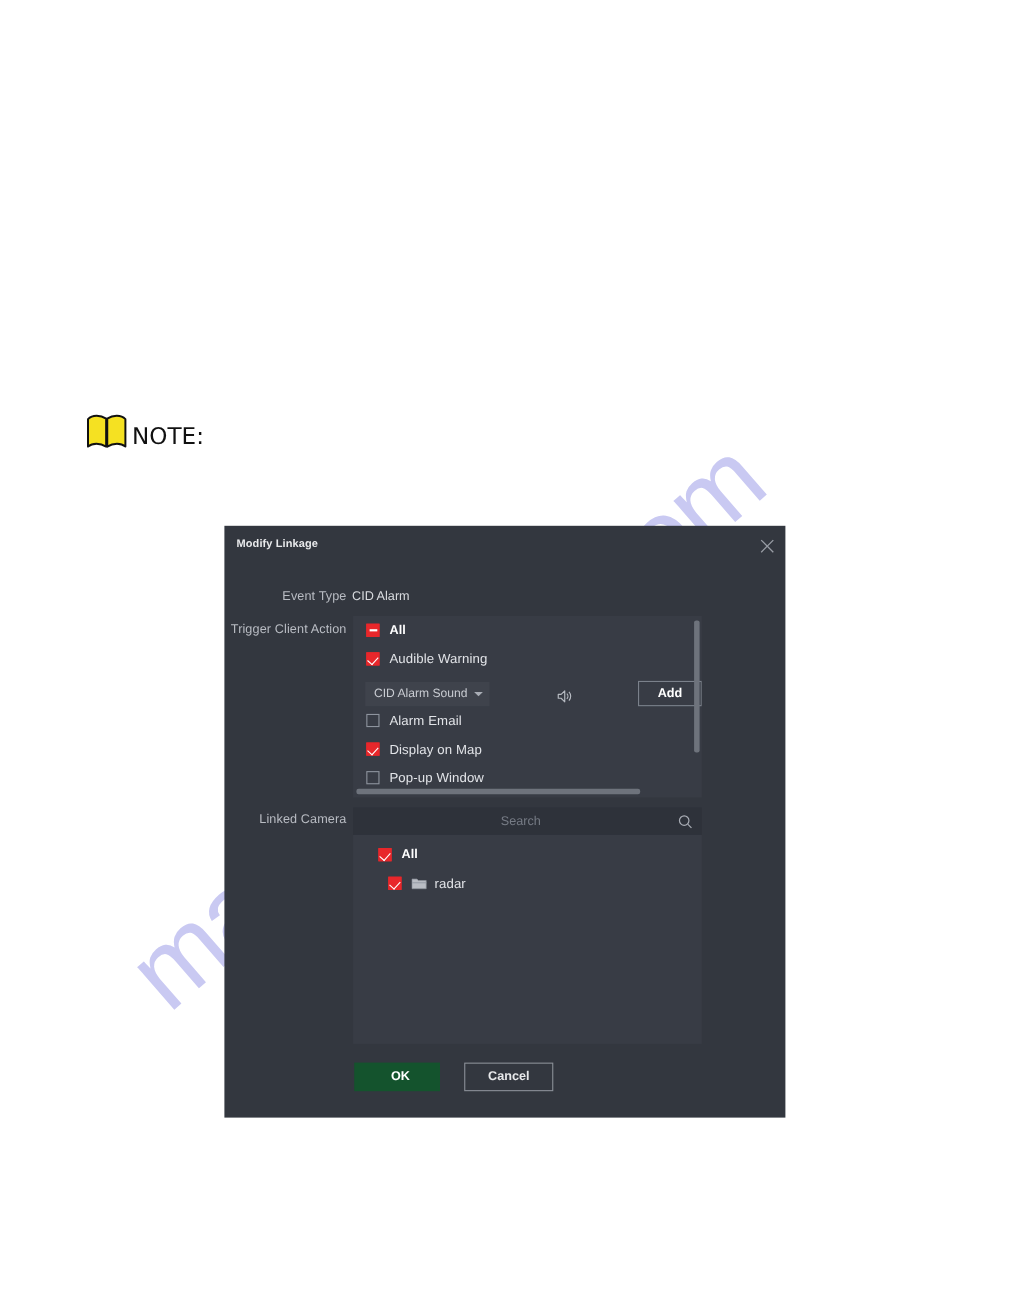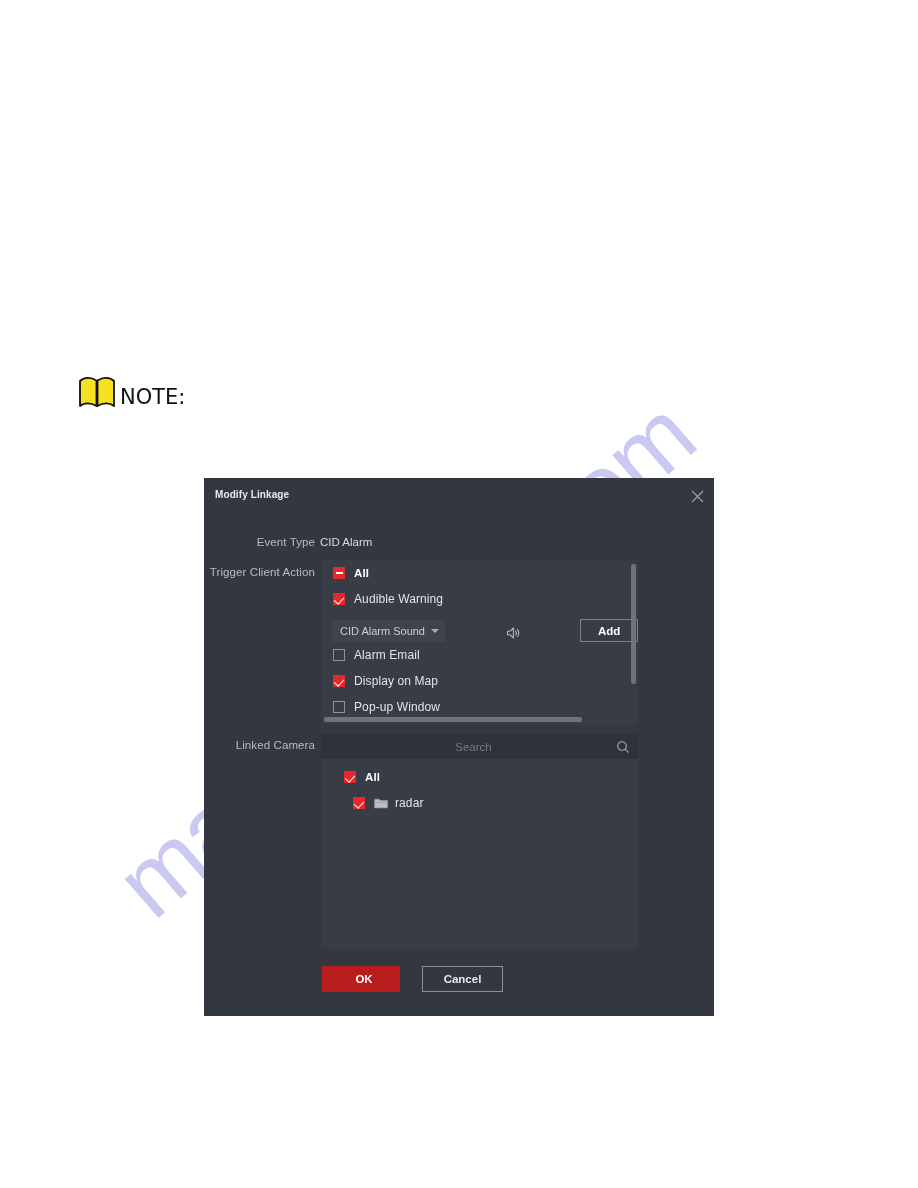--- a/index.html
+++ b/index.html
@@ -349,21 +349,21 @@
   .footer {
     position: absolute;
     left: 322px;
     top: 966px;
     display: flex;
     align-items: center;
   }
   .btn-ok {
     width: 78px;
     height: 26px;
-    background: #b91c1c;
+    background: #14532d;
     color: #ffffff;
     border: none;
     font-size: 11.5px;
     font-weight: bold;
     font-family: "Liberation Sans", sans-serif;
     cursor: pointer;
     padding-left: 12px;
   }
   .btn-cancel {
     width: 81px;

